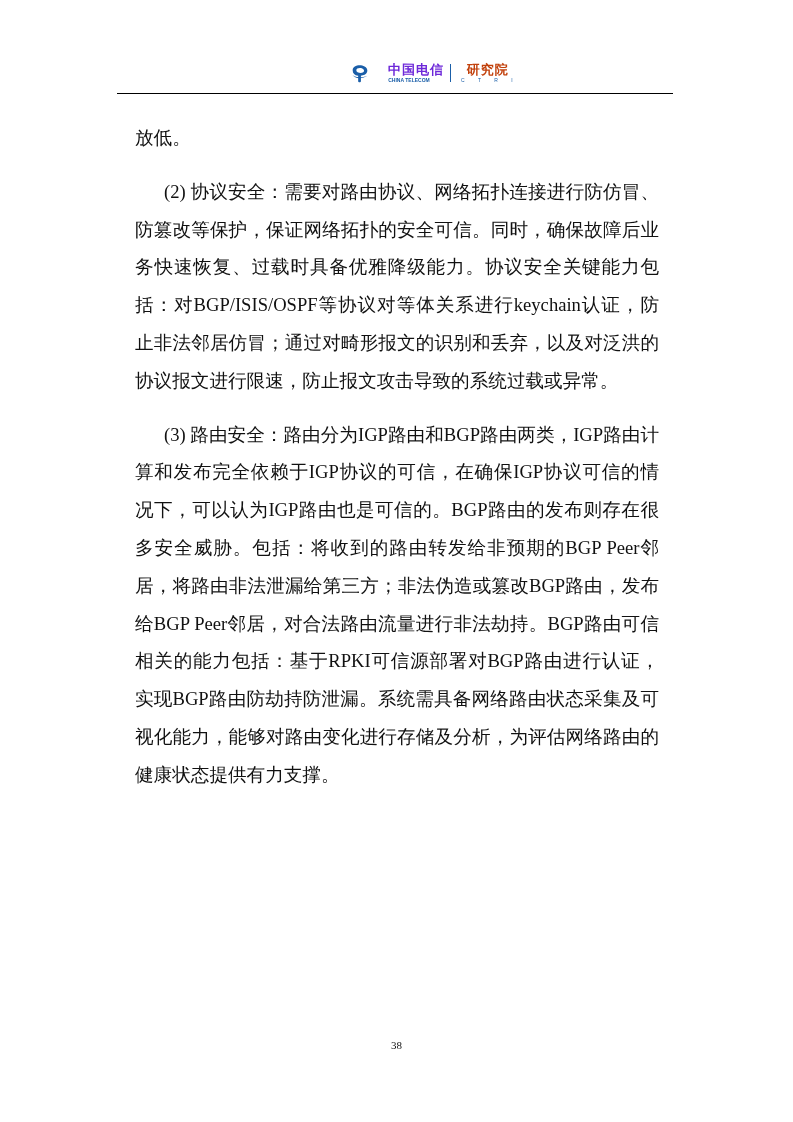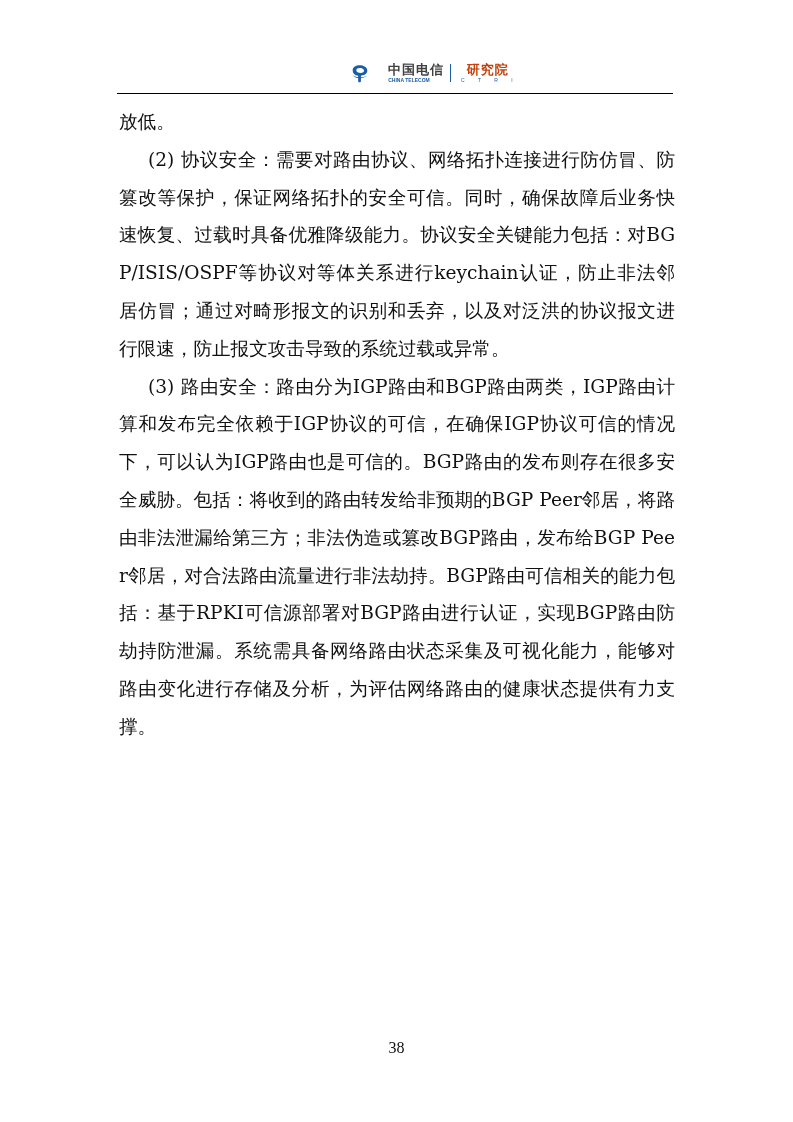--- a/index.html
+++ b/index.html
@@ -3,32 +3,32 @@
   <meta charset="utf-8">
   <style>
     html, body { margin: 0; padding: 0; background: #ffffff; }
     body { width: 793px; height: 1122px; position: relative; overflow: hidden;
            font-family: "DejaVu Serif", "Liberation Serif", serif; color: #111; }
     .header { position: absolute; left: 117px; top: 50px; width: 556px; height: 44px; }
     .header-rule { position: absolute; left: 0; right: 0; bottom: 0; height: 1px; background: #000; }
     .logo { position: absolute; left: 232px; top: 8px; height: 30px; display: flex; align-items: center; }
     .logo-mark { width: 22px; height: 22px; }
     .logo-cn { display: flex; flex-direction: column; align-items: center; margin-left: 3px; line-height: 1; }
-    .logo-cn-main { font-family: "DejaVu Sans", sans-serif; font-size: 13px; font-weight: bold; color: #404040; letter-spacing: 1px; padding-left: 14px; }
+    .logo-cn-main { font-family: "DejaVu Sans", sans-serif; font-size: 13px; font-weight: bold; color: #6d28d9; letter-spacing: 1px; padding-left: 14px; }
     .logo-cn-sub { font-family: "Liberation Sans", sans-serif; font-size: 5px; font-weight: bold; color: #1a5ea8; margin-top: 2px; }
     .logo-sep { width: 1px; height: 18px; background: #1a5ea8; margin: 0 6px; }
     .logo-ctri { display: flex; flex-direction: column; align-items: center; line-height: 1; }
     .logo-ctri-main { font-family: "DejaVu Sans", sans-serif; font-size: 13px; font-weight: bold; color: #c2410c; letter-spacing: 1px; }
     .logo-ctri-sub { font-family: "Liberation Sans", sans-serif; font-size: 5px; color: #1a5ea8; letter-spacing: 6px; margin-top: 2px; padding-left: 4px; }
 
     .content { position: absolute; left: 119px; top: 103px; width: 556px; }
-    .para { margin: 0; font-size: 18.6px; line-height: 37.8px; text-align: justify; word-break: break-all; }
+    .para { margin: 16px; font-size: 18.6px; line-height: 37.8px; text-align: justify; word-break: break-all; font-family: Liberation Serif, serif; }
     .para.indent { text-indent: 29px; }
     .page-number { position: absolute; left: 0; right: 0; top: 1039px; text-align: center;
-                   font-family: "Liberation Serif", serif; font-size: 16px; color: #111; }
+                   font-family: "Liberation Serif", serif; font-size: 11px; color: #111; }
   </style>
 </head>
 <body>
 
 <div class="header">
   <div class="logo">
     <svg class="logo-mark" viewBox="0 0 24 24">
       <path d="M4 9 C4 4, 12 2, 17 5 C21 7, 21 12, 17 14 L13 15 L13 21 C13 22.5, 10 22.5, 10 21 L10 15 C6 14.5, 4 12.5, 4 9 Z M8 9 C8 11, 10 12, 13 12 L15 11.5 C17 10.5, 17 8, 14.5 7 C11 6, 8 7, 8 9 Z" fill="#1a5ea8"></path>
       <path d="M2 12 C5 17, 12 18, 20 15 C14 19, 6 19, 2 12 Z" fill="#1a5ea8"></path>
     </svg>

